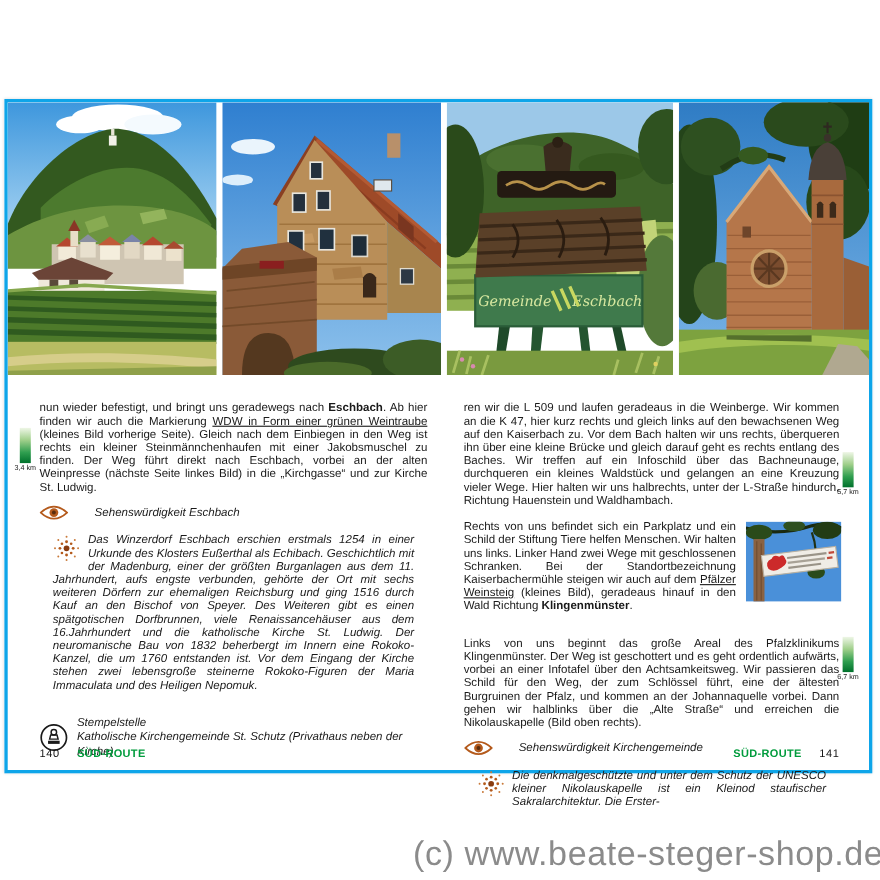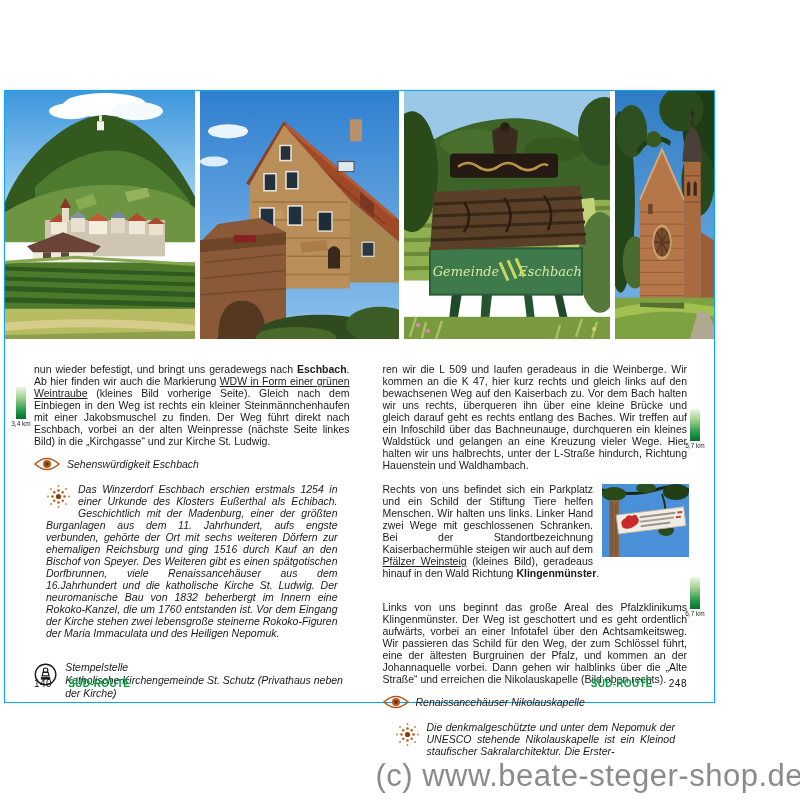--- a/index.html
+++ b/index.html
@@ -1,36 +1,36 @@
 <!DOCTYPE html>
 <html><head>
 <meta charset="utf-8">
 <style>
   html,body{margin:0;padding:0;}
   body{width:800px;height:800px;background:#ffffff;position:relative;overflow:hidden;
        font-family:"Liberation Sans",sans-serif;color:#1a1a1a;}
-  .spread{position:absolute;left:4px;top:90px;width:711px;height:613px;background:#fff;
-          border:1px solid #0ea5e9;box-sizing:border-box;box-shadow:0 0 3px rgba(0,0,0,.15);}
+  .spread{position:absolute;left:4px;top:90px;width:789px;height:613px;background:#fff;
+          border:3px solid #0ea5e9;box-sizing:border-box;box-shadow:0 0 3px rgba(0,0,0,.15);}
   .photo-strip{display:flex;gap:5px;height:248px;width:100%;}
   .photo{height:100%;overflow:hidden;position:relative;}
   .photo svg{display:block;width:100%;height:100%;}
   .ph1{width:190px;} .ph2{width:199px;} .ph3{width:206px;} .ph4{flex:1;}
   .content{display:flex;width:100%;}
   .col{box-sizing:border-box;width:50%;}
   .col-left{padding:12px 10px 0 29px;}
   .col-right{padding:12px 27px 0 23px;}
   p.body{margin:12px 0 10px 0;font-size:10.5px;line-height:12px;text-align:justify;}
   .b{font-weight:bold;}
   .u{text-decoration:underline;}
   .sight{margin:2px 0 10px 0;}
-  .sight-head{display:flex;align-items:center;gap:7px;margin:0 0 3px 0;}
+  .sight-head{display:flex;align-items:center;gap:24px;margin:0 0 3px 0;}
   .sight-head .txt{font-style:italic;font-size:10.5px;}
   .sight-body{font-size:10.5px;line-height:12px;text-align:justify;font-style:italic;margin:12px;}
   .sun-float{float:left;margin:1px 7px 2px 0;}
-  .stamp-row{display:flex;gap:8px;align-items:flex-start;margin:4px 0 12px 0;}
+  .stamp-row{display:flex;gap:8px;align-items:center;margin:4px 0 12px 0;}
   .stamp-lines{font-size:10.5px;line-height:13px;font-style:italic;}
   .km-marker{position:absolute;width:34px;text-align:center;}
   .km-bar{width:10px;height:32px;margin:0 auto;
           background:linear-gradient(to bottom,#eef6e6 0%,#9fcf8a 35%,#2f9e4f 70%,#00712c 100%);}
   .km-label{font-size:6.5px;color:#222;margin-top:1px;white-space:nowrap;}
   .km-left{left:-1px;top:296px;}
   .km-r1{right:2px;top:318px;}
   .km-r2{right:2px;top:486px;}
   .footer{position:absolute;top:587px;font-size:10px;display:flex;gap:16px;align-items:center;}
   .footer .pageno{color:#111;letter-spacing:.5px;}
@@ -346,21 +346,21 @@
 
       <p class="body">Links von uns beginnt das große Areal des Pfalzklinikums Klingenmünster. Der Weg ist geschottert und es geht ordentlich aufwärts, vorbei an einer Infotafel über den Achtsamkeitsweg. Wir passieren das Schild für den Weg, der zum Schlössel führt, eine der ältesten Burgruinen der Pfalz, und kommen an der Johannaquelle vorbei. Dann gehen wir halblinks über die „Alte Straße“ und erreichen die Nikolauskapelle (Bild oben rechts).</p>
 
       <div class="sight">
         <div class="sight-head">
           <svg width="26" height="14" viewBox="0 0 26 14">
             <path d="M1,7 Q13,-4 25,7 Q13,18 1,7 Z" fill="none" stroke="#b45a1c" stroke-width="1.6"></path>
             <circle cx="13" cy="7" r="4" fill="#b45a1c"></circle>
             <circle cx="13" cy="7" r="1.8" fill="#5a2d0e"></circle>
           </svg>
-          <span class="txt">Renaissancehäuser Nikolauskapelle</span>
+          <span class="txt">Sehenswürdigkeit Kirchengemeinde</span>
         </div>
         <p class="sight-body">
           <svg class="sun-float" width="25" height="25" viewBox="0 0 25 25">
             <circle cx="12.5" cy="12.5" r="2.6" fill="#8a3c10"></circle>
             <g fill="#b45a1c">
               <circle cx="12.5" cy="6.5" r="1.3"></circle>
                 <circle cx="12.5" cy="18.5" r="1.3"></circle>
               <circle cx="6.5" cy="12.5" r="1.3"></circle>
                 <circle cx="18.5" cy="12.5" r="1.3"></circle>
               <circle cx="8.3" cy="8.3" r="1.2"></circle>
@@ -371,21 +371,21 @@
             <g fill="#c97a3a">
               <circle cx="12.5" cy="2" r="0.9"></circle>
                 <circle cx="12.5" cy="23" r="0.9"></circle>
               <circle cx="2" cy="12.5" r="0.9"></circle>
                 <circle cx="23" cy="12.5" r="0.9"></circle>
               <circle cx="5" cy="5" r="0.9"></circle>
                 <circle cx="20" cy="5" r="0.9"></circle>
               <circle cx="5" cy="20" r="0.9"></circle>
                 <circle cx="20" cy="20" r="0.9"></circle>
             </g>
-          </svg><span>Die denkmalgeschützte und unter dem Nepomuk der UNESCO stehende Nikolauskapelle ist ein Kleinod staufischer Sakralarchitektur. Die Erster-</span>
+          </svg><span>Die denkmalgeschützte und unter dem Schutz der UNESCO kleiner Nikolauskapelle ist ein Kleinod staufischer Sakralarchitektur. Die Erster-</span>
         </p>
         <div class="clear"></div>
       </div>
     </div>
   </div>
 
   <div class="km-marker km-left">
     <div class="km-bar"></div>
     <div class="km-label">3,4 km</div>
   </div>
@@ -397,17 +397,17 @@
     <div class="km-bar"></div>
     <div class="km-label">6,7 km</div>
   </div>
 
   <div class="footer footer-left">
     <span class="pageno">140</span>
     <span class="route">SÜD-ROUTE</span>
   </div>
   <div class="footer footer-right">
     <span class="route">SÜD-ROUTE</span>
-    <span class="pageno">248</span>
+    <span class="pageno">141</span>
   </div>
 </div>
 
 <div class="watermark">(c) www.beate-steger-shop.de</div>
 
 </body></html>

